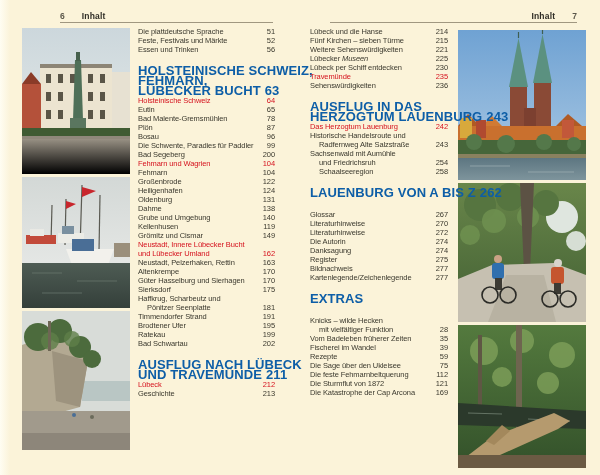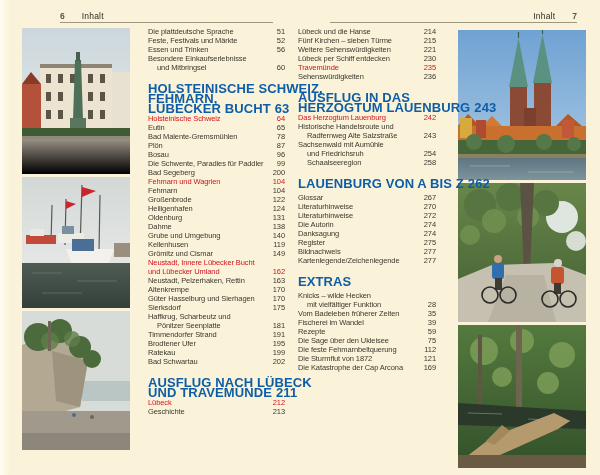--- a/index.html
+++ b/index.html
@@ -9,39 +9,39 @@
     font-family:"Liberation Sans", sans-serif;
     color:#3b392e;
   }
   #page{position:absolute;inset:0;}
   .edge-shade{position:absolute;left:0;top:0;bottom:0;width:10px;
     background:linear-gradient(90deg,#fffdf2,#fbf3d9);}
   
   .runhead{position:absolute;top:10px;height:11px;display:flex;align-items:flex-end;
     font-size:8.5px;}
   .runhead .num{color:#5a564a;font-weight:bold;}
-  .runhead .ttl{color:#2f2d26;font-weight:normal;letter-spacing:.2px;}
+  .runhead .ttl{color:#2f2d26;font-weight:bold;letter-spacing:.2px;}
   #runhead-left{left:60px;width:213px;gap:17px;}
   #runhead-right{left:330px;width:247px;justify-content:flex-end;gap:17px;}
   .head-rule{position:absolute;top:22px;height:1px;background:#a09780;}
   #rule-left{left:60px;width:213px;}
   #rule-right{left:330px;width:247px;}
   
   .toc-col{position:absolute;top:27px;font-size:7.5px;letter-spacing:-0.1px;}
-  #toc-left{left:148px;width:137px;}
-  #toc-right{left:298px;width:138px;}
+  #toc-left{left:138px;width:137px;}
+  #toc-right{left:310px;width:138px;}
   .toc-block{margin:0;}
   .toc-row{display:flex;justify-content:space-between;align-items:baseline;
     line-height:9px;white-space:nowrap;}
   .toc-row.ind{padding-left:9px;}
   .toc-row .pg{flex-shrink:0;margin-left:4px;}
   .toc-block.h{color:#0d5ea7;font-weight:bold;font-size:13px;letter-spacing:.1px;margin-top:12px;}
   .toc-block.h .toc-row{line-height:10px;}
   .toc-block.sub{color:#d5121e;font-weight:normal;}
-  .toc-block.gap{margin-top:4px;}
+  .toc-block.gap{margin-top:12px;}
   .toc-col .toc-block:first-child{margin-top:0;}
   em{font-style:italic;}
   
   .photo{position:absolute;overflow:hidden;background:#ccc;}
   .photo svg{display:block;}
   #ph-l1{left:22px;top:28px;width:108px;height:146px;}
   #ph-l2{left:22px;top:177px;width:108px;height:131px;}
   #ph-l3{left:22px;top:311px;width:108px;height:139px;}
   #ph-r1{left:458px;top:30px;width:128px;height:150px;}
   #ph-r2{left:458px;top:183px;width:128px;height:139px;}
@@ -290,29 +290,20 @@
           <span class="lbl">Feste, Festivals und Märkte</span>
           <span class="pg">52</span>
         </div>
       </div>
       <div class="toc-block e">
         <div class="toc-row">
           <span class="lbl">Essen und Trinken</span>
           <span class="pg">56</span>
         </div>
       </div>
-      <div class="toc-block e">
-        <div class="toc-row">
-          <span class="lbl">Besondere Einkaufserlebnisse</span>
-        </div>
-        <div class="toc-row ind">
-          <span class="lbl">und Mitbringsel</span>
-          <span class="pg">60</span>
-        </div>
-      </div>
       <div class="toc-block h">
         <div class="toc-row">
           <span class="lbl">HOLSTEINISCHE SCHWEIZ,</span>
         </div>
         <div class="toc-row">
           <span class="lbl">FEHMARN,</span>
         </div>
         <div class="toc-row">
           <span class="lbl">LÜBECKER BUCHT</span>
           <span class="pg">63</span>
@@ -512,20 +503,26 @@
       <div class="toc-block e">
         <div class="toc-row">
           <span class="lbl">Fünf Kirchen – sieben Türme</span>
           <span class="pg">215</span>
         </div>
       </div>
       <div class="toc-block e">
         <div class="toc-row">
           <span class="lbl">Weitere Sehenswürdigkeiten</span>
           <span class="pg">221</span>
+        </div>
+      </div>
+      <div class="toc-block e">
+        <div class="toc-row">
+          <span class="lbl">Lübecker <em>Museen</em></span>
+          <span class="pg">225</span>
         </div>
       </div>
       <div class="toc-block e">
         <div class="toc-row">
           <span class="lbl">Lübeck per Schiff entdecken</span>
           <span class="pg">230</span>
         </div>
       </div>
       <div class="toc-block sub">
         <div class="toc-row">

